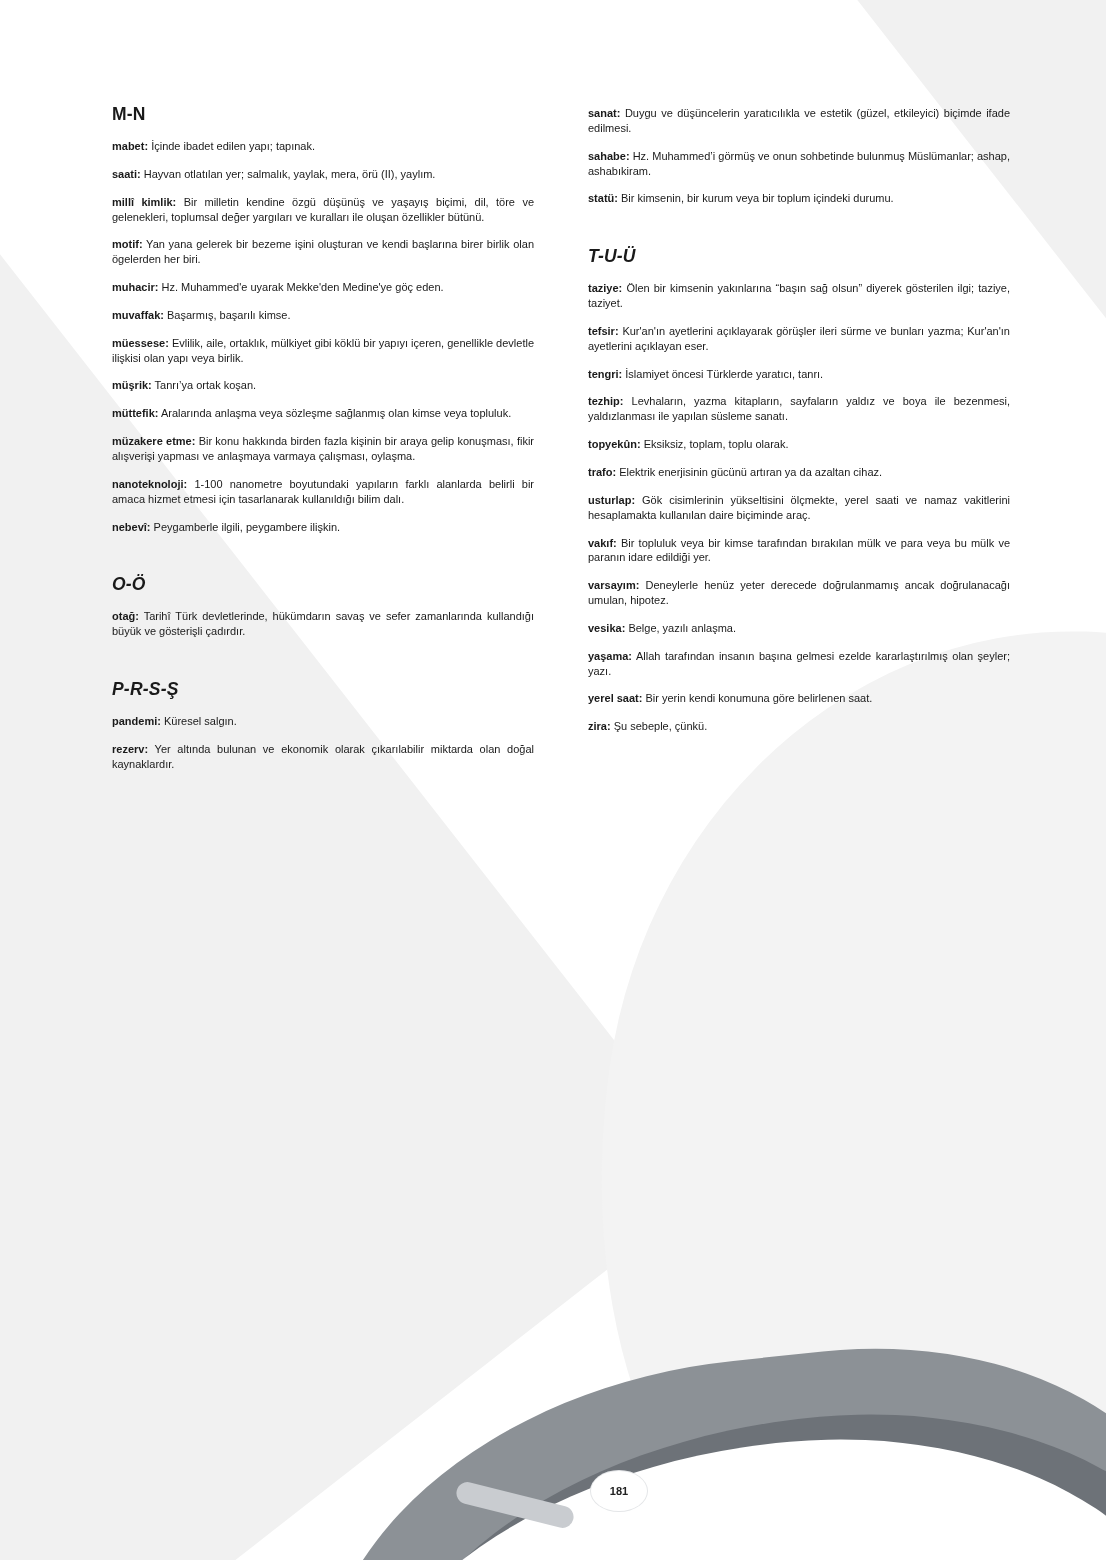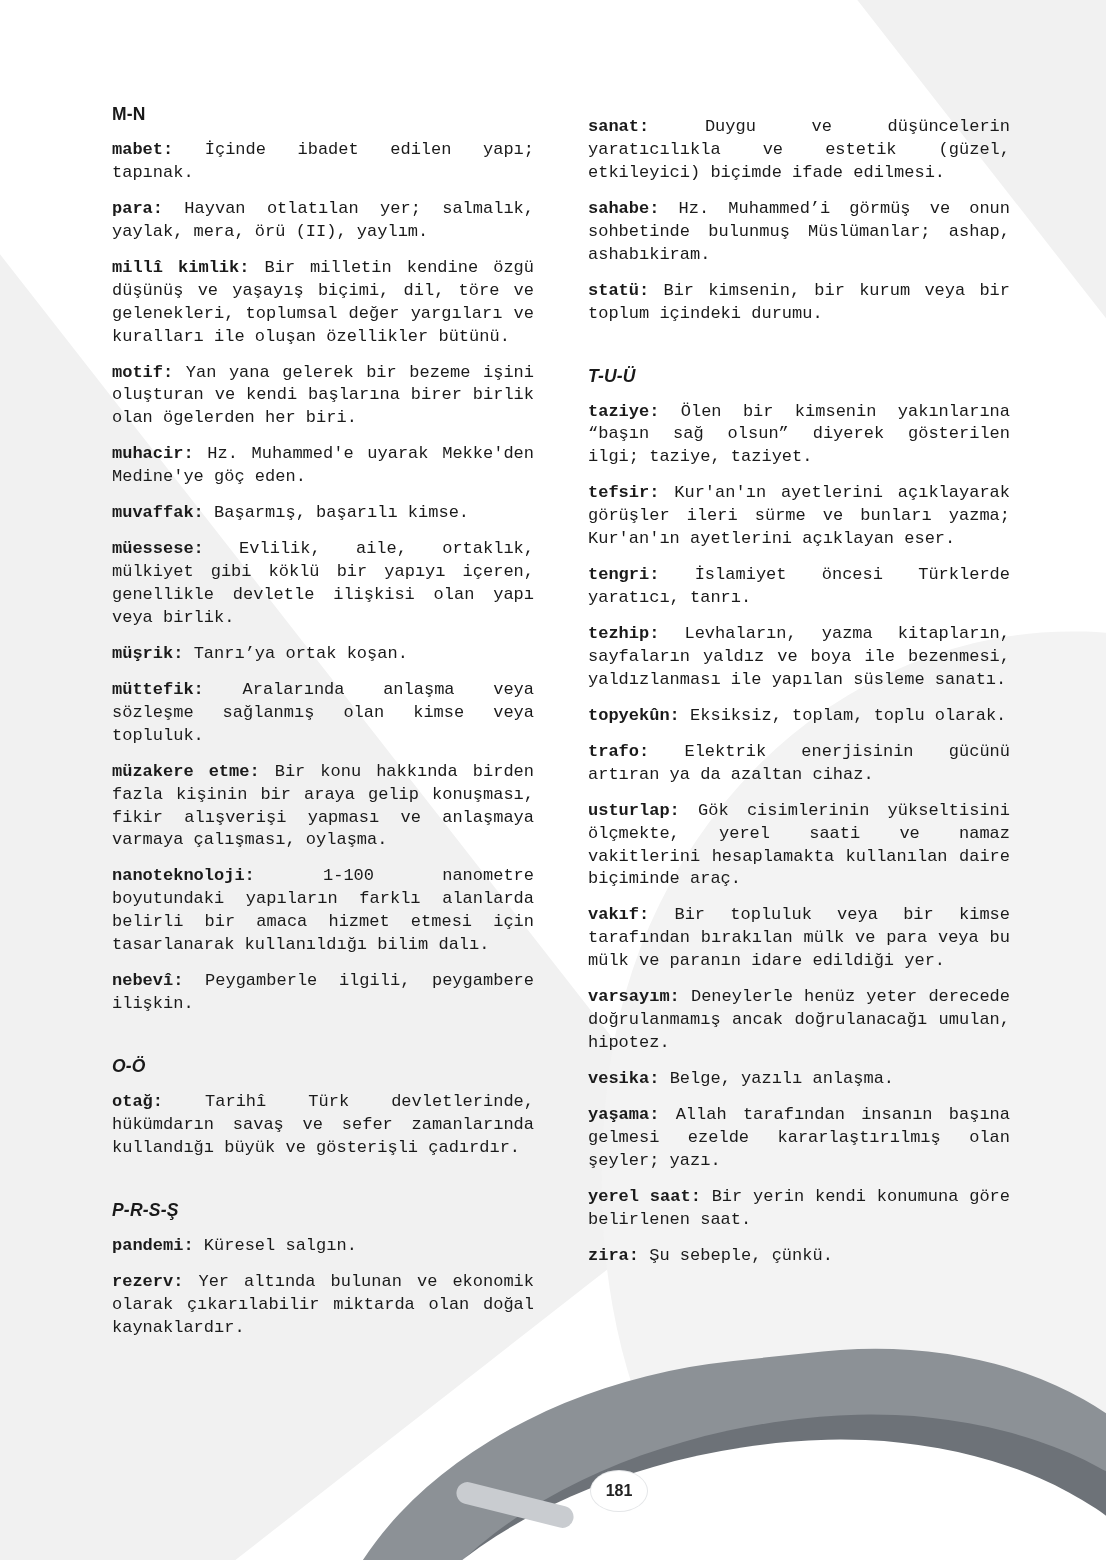--- a/index.html
+++ b/index.html
@@ -116,27 +116,26 @@
     font-size: 17.5px;
     letter-spacing: 0.2px;
     margin: 0 0 14px 0;
   }
   .section-head.spaced {
     margin-top: 40px;
     font-style: italic;
   }
 
   .entry {
-    font-size: 17px;
+    font-size: 11px;
     line-height: 1.35;
-    margin: 12px 0 13px 0;
+    margin: 2px 0 13px 0;
     text-align: justify;
     text-justify: inter-word;
     hyphens: manual;
-    font-family: Liberation Mono, monospace;
   }
   .entry .term {
     font-weight: bold;
   }
 
   
   .page-number-wrap {
     position: absolute;
     z-index: 4;
     left: 590px;
@@ -150,21 +149,21 @@
   .page-number-wrap .disc {
     position: absolute;
     width: 56px;
     height: 40px;
     background: #ffffff;
     border-radius: 50%;
     box-shadow: 0 0 0 1px #e4e6e8;
   }
   .page-number {
     position: relative;
-    font-size: 16px;
+    font-size: 11px;
     font-weight: bold;
     color: #222;
   }
 </style>
 </head>
 <body>
 
 <div class="bg-layer">
   <div class="bg-diag-light"></div>
   <div class="bg-diag-light2"></div>
@@ -176,21 +175,21 @@
 </div>
 
 <div class="page">
   <div class="columns">
 
     <div class="column">
 
       <div>
         <div class="section-head">M-N</div>
         <p class="entry"><span class="term">mabet:</span> <span>İçinde ibadet edilen yapı; tapınak.</span></p>
-        <p class="entry"><span class="term">para:</span> <span>Hayvan otlatılan yer; salmalık, yaylak, mera, örü (II), yaylım.</span></p>
+        <p class="entry"><span class="term">saati:</span> <span>Hayvan otlatılan yer; salmalık, yaylak, mera, örü (II), yaylım.</span></p>
         <p class="entry"><span class="term">millî kimlik:</span> <span>Bir milletin kendine özgü düşünüş ve yaşayış biçimi, dil, töre ve gelenekleri, toplumsal değer yargıları ve kuralları ile oluşan özellikler bütünü.</span></p>
         <p class="entry"><span class="term">motif:</span> <span>Yan yana gelerek bir bezeme işini oluşturan ve kendi başlarına birer birlik olan ögelerden her biri.</span></p>
         <p class="entry"><span class="term">muhacir:</span> <span>Hz. Muhammed'e uyarak Mekke'den Medine'ye göç eden.</span></p>
         <p class="entry"><span class="term">muvaffak:</span> <span>Başarmış, başarılı kimse.</span></p>
         <p class="entry"><span class="term">müessese:</span> <span>Evlilik, aile, ortaklık, mülkiyet gibi köklü bir yapıyı içeren, genellikle devletle ilişkisi olan yapı veya birlik.</span></p>
         <p class="entry"><span class="term">müşrik:</span> <span>Tanrı’ya ortak koşan.</span></p>
         <p class="entry"><span class="term">müttefik:</span> <span>Aralarında anlaşma veya sözleşme sağlanmış olan kimse veya topluluk.</span></p>
         <p class="entry"><span class="term">müzakere etme:</span> <span>Bir konu hakkında birden fazla kişinin bir araya gelip konuşması, fikir alışverişi yapması ve anlaşmaya varmaya çalışması, oylaşma.</span></p>
         <p class="entry"><span class="term">nanoteknoloji:</span> <span>1-100 nanometre boyutundaki yapıların farklı alanlarda belirli bir amaca hizmet etmesi için tasarlanarak kullanıldığı bilim dalı.</span></p>
         <p class="entry"><span class="term">nebevî:</span> <span>Peygamberle ilgili, peygambere ilişkin.</span></p>

